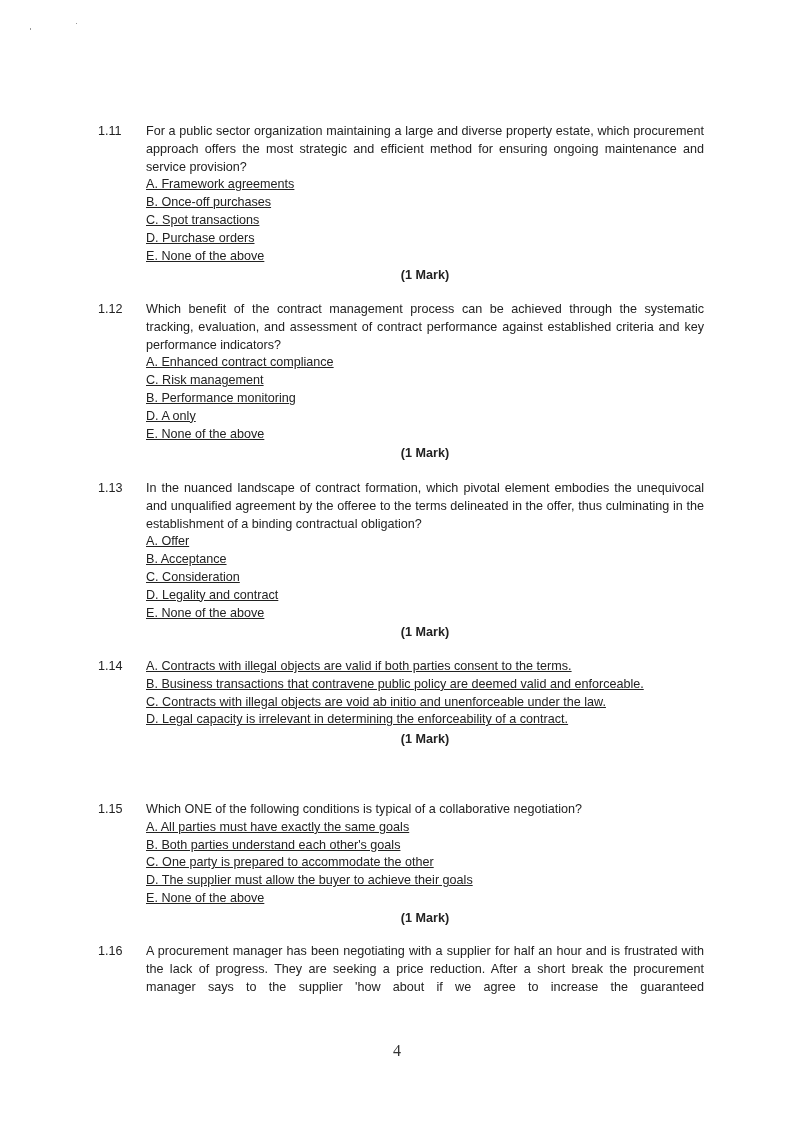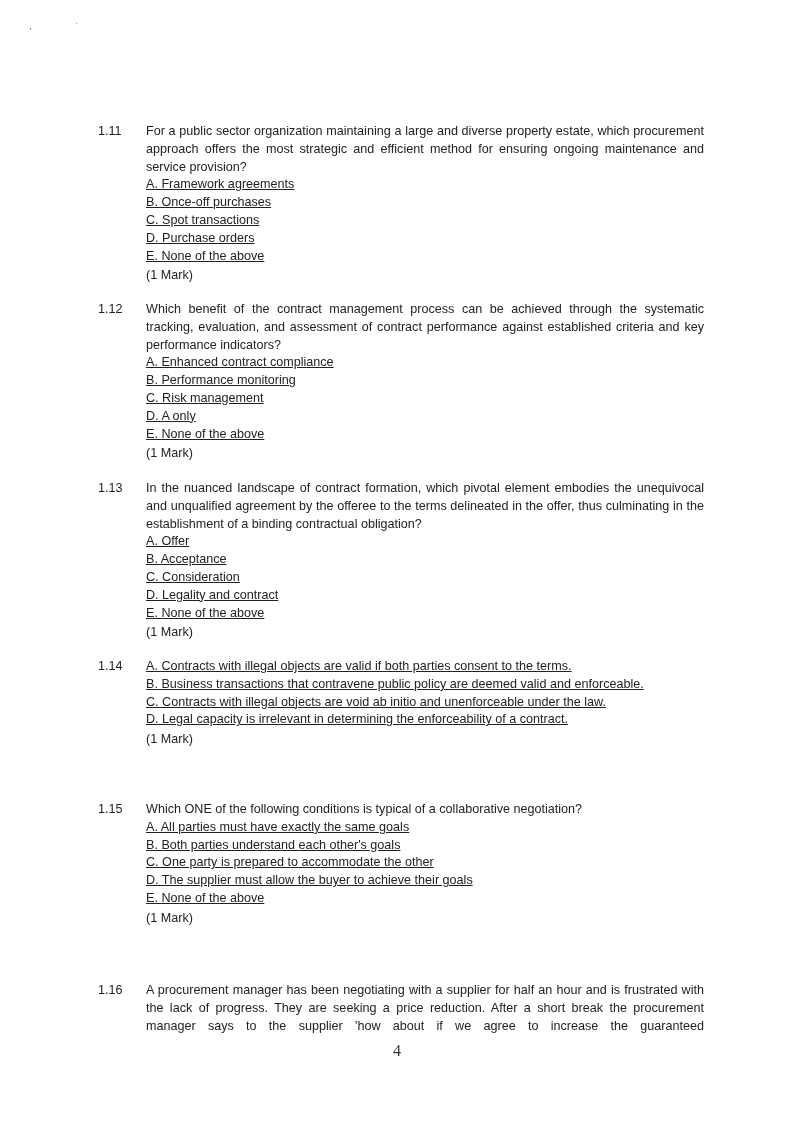--- a/index.html
+++ b/index.html
@@ -4,21 +4,21 @@
 <style>
   html, body { margin: 0; padding: 0; background: #ffffff; }
   body { width: 794px; height: 1122px; position: relative; overflow: hidden;
          font-family: "Liberation Sans", sans-serif; color: #222; }
   .page { position: absolute; left: 0; top: 0; width: 794px; height: 810px; }
   .question { position: absolute; left: 98px; width: 606px; font-size: 12.6px; line-height: 17.8px; }
   .qnum { position: absolute; left: 0; top: 0; width: 40px; }
   .qbody { margin-left: 48px; }
   .qtext { text-align: justify; }
   .opt { white-space: nowrap; text-decoration: underline; }
-  .mark { text-align: left; font-weight: normal; margin-top: 2px; }
+  .mark { text-align: center; font-weight: bold; margin-top: 2px; }
   .page-number { position: absolute; left: 0; width: 794px; top: 1042px; text-align: center;
                  font-family: "Liberation Serif", serif; font-size: 16px; color: #333; }
   .speck { position: absolute; width: 1px; height: 2px; background: #999; }
 </style>
 </head>
 <body>
 
 <div class="page">
   <div class="speck" style="left:30px;top:28px;"></div>
   <div class="speck" style="left:76px;top:23px;height:1px;"></div>
@@ -34,22 +34,22 @@
       <div class="opt">E. None of the above</div>
       <div class="mark">(1 Mark)</div>
     </div>
   </div>
 
   <div class="question" style="top:301px;">
     <div class="qnum">1.12</div>
     <div class="qbody">
       <div class="qtext">Which benefit of the contract management process can be achieved through the systematic tracking, evaluation, and assessment of contract performance against established criteria and key performance indicators?</div>
       <div class="opt">A. Enhanced contract compliance</div>
+      <div class="opt">C. Risk management</div>
       <div class="opt">B. Performance monitoring</div>
-      <div class="opt">C. Risk management</div>
       <div class="opt">D. A only</div>
       <div class="opt">E. None of the above</div>
       <div class="mark">(1 Mark)</div>
     </div>
   </div>
 
   <div class="question" style="top:480px;">
     <div class="qnum">1.13</div>
     <div class="qbody">
       <div class="qtext">In the nuanced landscape of contract formation, which pivotal element embodies the unequivocal and unqualified agreement by the offeree to the terms delineated in the offer, thus culminating in the establishment of a binding contractual obligation?</div>
@@ -79,21 +79,21 @@
       <div class="qtext">Which ONE of the following conditions is typical of a collaborative negotiation?</div>
       <div class="opt">A. All parties must have exactly the same goals</div>
       <div class="opt">B. Both parties understand each other's goals</div>
       <div class="opt">C. One party is prepared to accommodate the other</div>
       <div class="opt">D. The supplier must allow the buyer to achieve their goals</div>
       <div class="opt">E. None of the above</div>
       <div class="mark">(1 Mark)</div>
     </div>
   </div>
 
-  <div class="question" style="top:943px;margin-top:39px;">
+  <div class="question" style="top:943px;">
     <div class="qnum">1.16</div>
     <div class="qbody">
       <div class="qtext" style="text-align-last: justify;">A procurement manager has been negotiating with a supplier for half an hour and is frustrated with the lack of progress. They are seeking a price reduction. After a short break the procurement manager says to the supplier 'how about if we agree to increase the guaranteed</div>
     </div>
   </div>
 
   <div class="page-number">4</div>
 </div>
 
 </body></html>

